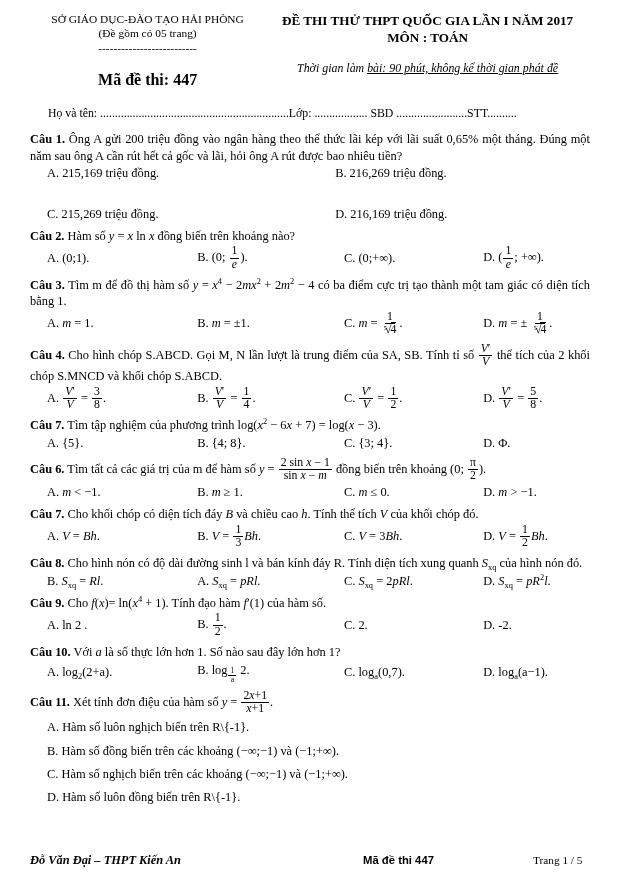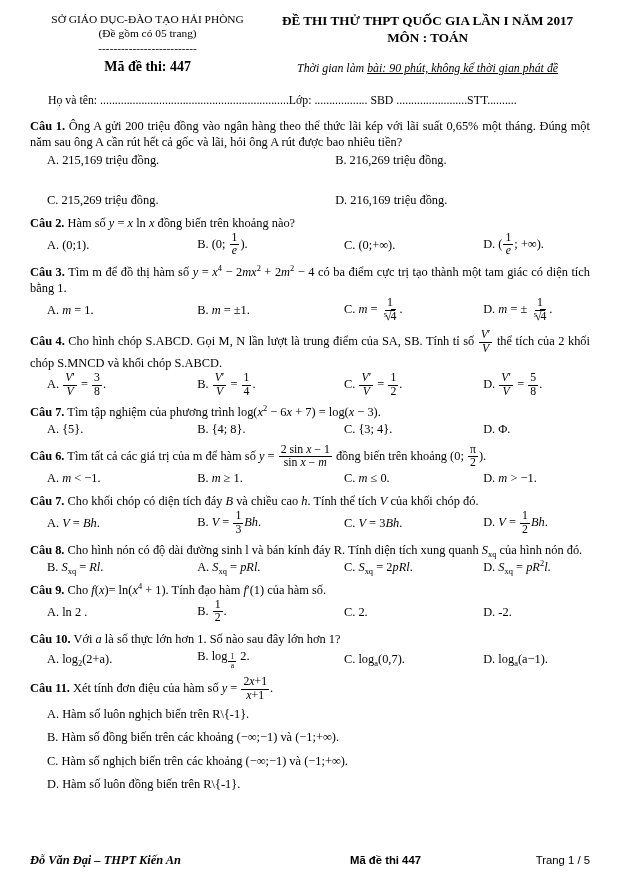--- a/index.html
+++ b/index.html
@@ -9,21 +9,21 @@
     font-size:12.4px;line-height:1.32;position:relative;overflow:hidden;
   }
   .page{padding:12px 28px 0 30px;position:relative;height:100%;box-sizing:border-box;}
 
   
   .hdr{display:flex;width:100%;}
   .hdr-left{width:42%;text-align:center;font-size:11.4px;line-height:1.25;}
   .hdr-right{width:58%;text-align:center;}
   .hdr-left .org{letter-spacing:0px;}
   .hdr-left .divider{line-height:1;margin-top:2px;}
-  .hdr-left .code{font-weight:bold;font-size:14px;margin-top:4px;}
+  .hdr-left .code{font-weight:bold;font-size:16px;margin-top:16px;}
   .hdr-right .t1{font-weight:bold;font-size:13.2px;}
   .hdr-right .t2{font-weight:bold;font-size:13.2px;}
   .hdr-right .note{font-style:italic;font-size:11.9px;margin-top:14px;}
   .hdr-right .note .ul{text-decoration:underline;}
 
   .student{margin-top:16px;padding:0 0 0 18px;font-size:11.8px;white-space:nowrap;overflow:hidden;}
 
   
   .questions{margin-top:10px;}
   .question{margin-top:6px;}
@@ -43,24 +43,24 @@
         line-height:1.05;font-size:0.95em;margin:0 1px;text-align:center;}
   .frac .num{border-bottom:1px solid #000;padding:0 2px;}
   .frac .den{padding:0 2px;}
   sub .frac{font-size:0.9em;}
   .root{white-space:nowrap;}
   .root sup{font-size:0.6em;margin-right:-2px;vertical-align:0.45em;}
   .root .rsgn{margin-right:-1px;}
   .root .rad{border-top:1px solid #000;}
 
   
-  .footer{position:absolute;left:30px;right:28px;bottom:12px;display:flex;align-items:baseline;}
+  .footer{position:absolute;left:30px;right:15px;bottom:12px;display:flex;align-items:baseline;}
   .footer .author{font-style:italic;font-weight:bold;flex:1;}
   .footer .fcode{font-family:"Liberation Sans","DejaVu Sans",sans-serif;font-size:11.3px;width:170px;font-weight:bold;}
-  .footer .fpage{font-family:Liberation Sans, sans-serif;font-size:11.3px;width:70px;text-align:right;}
+  .footer .fpage{font-family:Liberation Serif, serif;font-size:11.3px;width:70px;}
 </style>
 </head>
 <body>
 
 <div class="page">
 
   <div class="hdr">
     <div class="hdr-left">
       <div class="org">SỞ GIÁO DỤC-ĐÀO TẠO HẢI PHÒNG</div>
       <div>(Đề gồm có 05 trang)</div>

